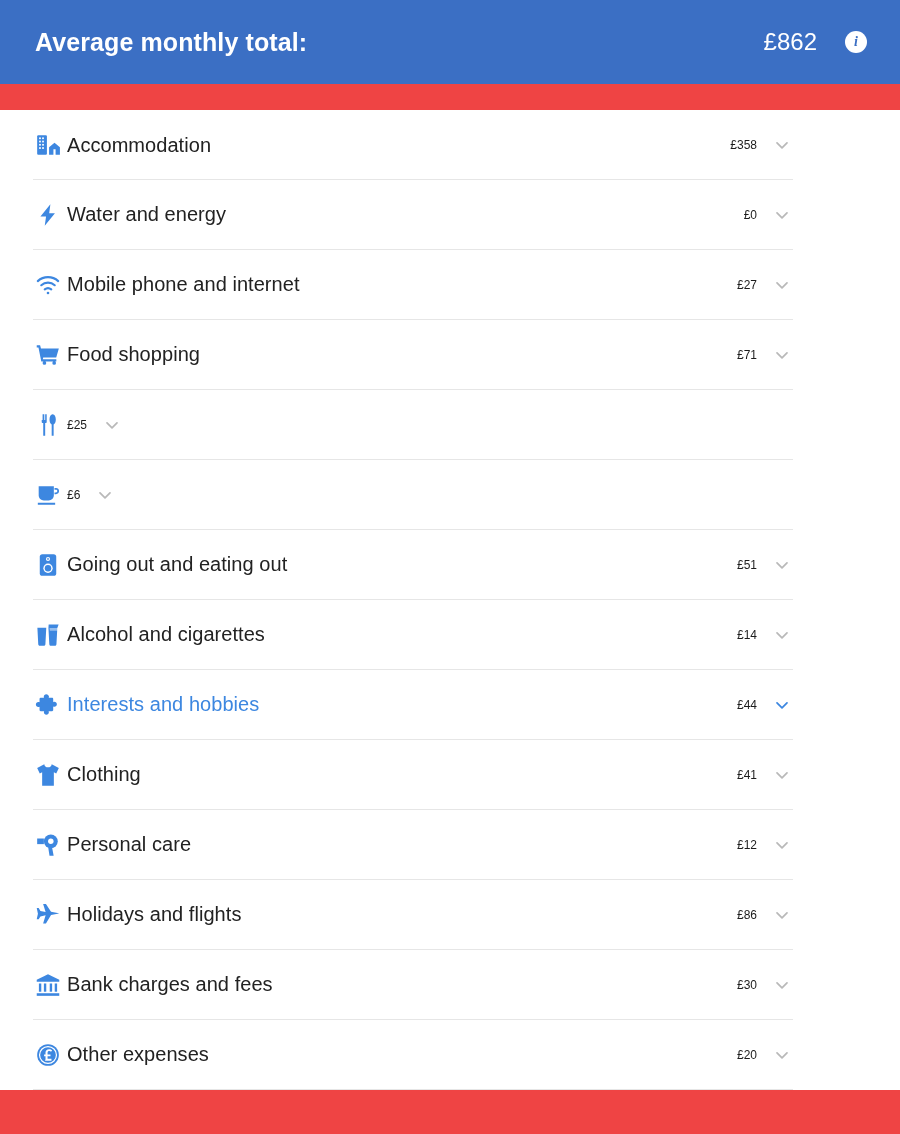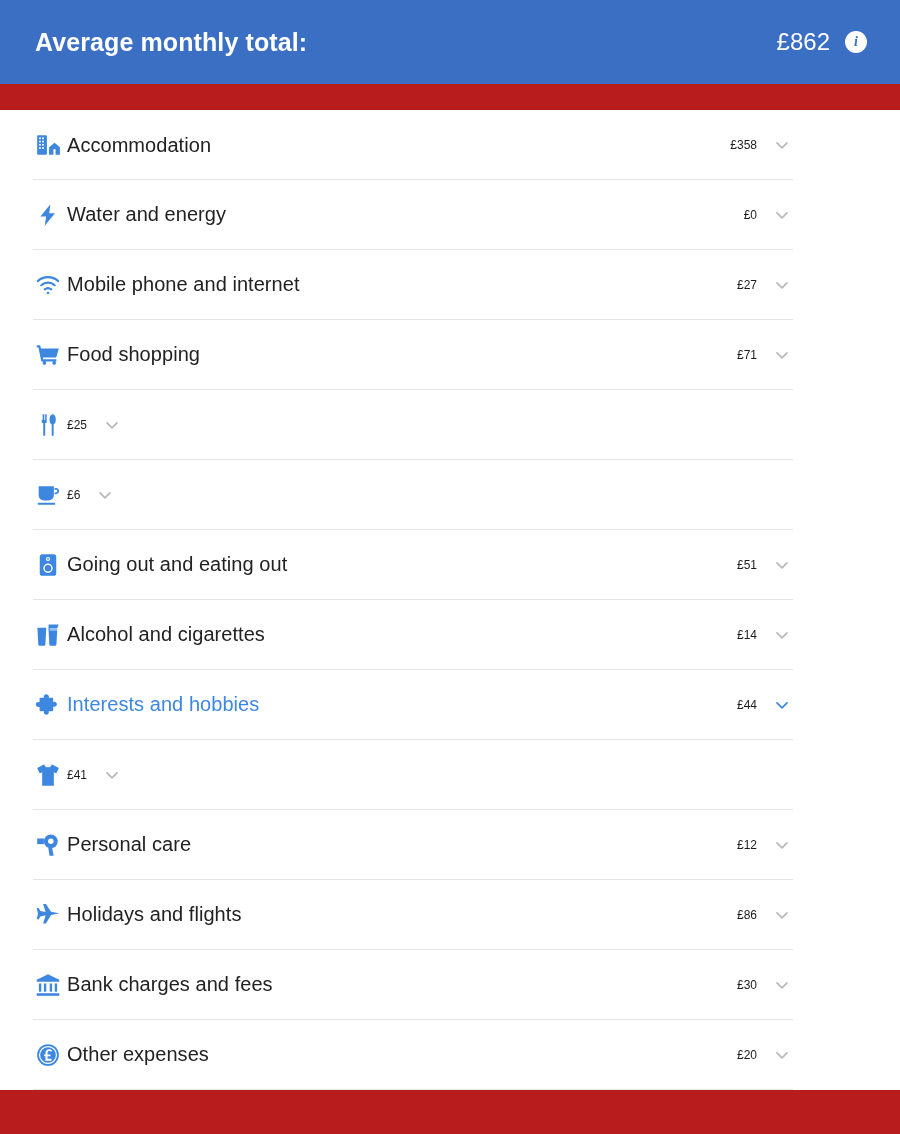--- a/index.html
+++ b/index.html
@@ -8,21 +8,21 @@
     height: 1134px;
     background: #ffffff;
     font-family: "Liberation Sans", sans-serif;
     -webkit-font-smoothing: antialiased;
   }
   .page {
     width: 900px;
     height: 1134px;
     position: relative;
     overflow: hidden;
-    background: #b91c1c;
+    background: #ef4444;
   }
 
   
   .summary-header {
     width: 900px;
     height: 84px;
     background: #3b6fc4;
     display: flex;
     align-items: center;
     justify-content: space-between;
@@ -31,21 +31,21 @@
   .summary-title {
     color: #ffffff;
     font-size: 25px;
     font-weight: bold;
     letter-spacing: 0.1px;
     line-height: 1;
   }
   .summary-right {
     display: flex;
     align-items: center;
-    gap: 15px;
+    gap: 28px;
   }
   .summary-amount {
     color: #ffffff;
     font-size: 24px;
     font-weight: normal;
     line-height: 1;
   }
   .info-icon {
     width: 22px;
     height: 22px;
@@ -276,20 +276,21 @@
             <path d="M6 9.5 12 15.5 18 9.5"></path>
           </svg>
         </span>
       </div>
       <div class="expense-row">
         <span class="row-icon">
           <svg width="26" height="26" viewBox="0 0 24 24" fill="currentColor">
             <path d="M8.6 2 2 5.6l2.4 5 2.2-1.1V22h10.8V9.5l2.2 1.1 2.4-5L15.4 2c0 1.6-1.5 2.9-3.4 2.9S8.6 3.6 8.6 2z"></path>
           </svg>
         </span>
+        <span class="row-label">Clothing</span>
         <span class="row-amount">£41</span>
         <span class="chevron">
           <svg width="20" height="20" viewBox="0 0 24 24" fill="none" stroke="currentColor" stroke-width="2.1" stroke-linecap="round" stroke-linejoin="round">
             <path d="M6 9.5 12 15.5 18 9.5"></path>
           </svg>
         </span>
       </div>
       <div class="expense-row">
         <span class="row-icon">
           <svg width="26" height="26" viewBox="0 0 24 24" fill="currentColor">

